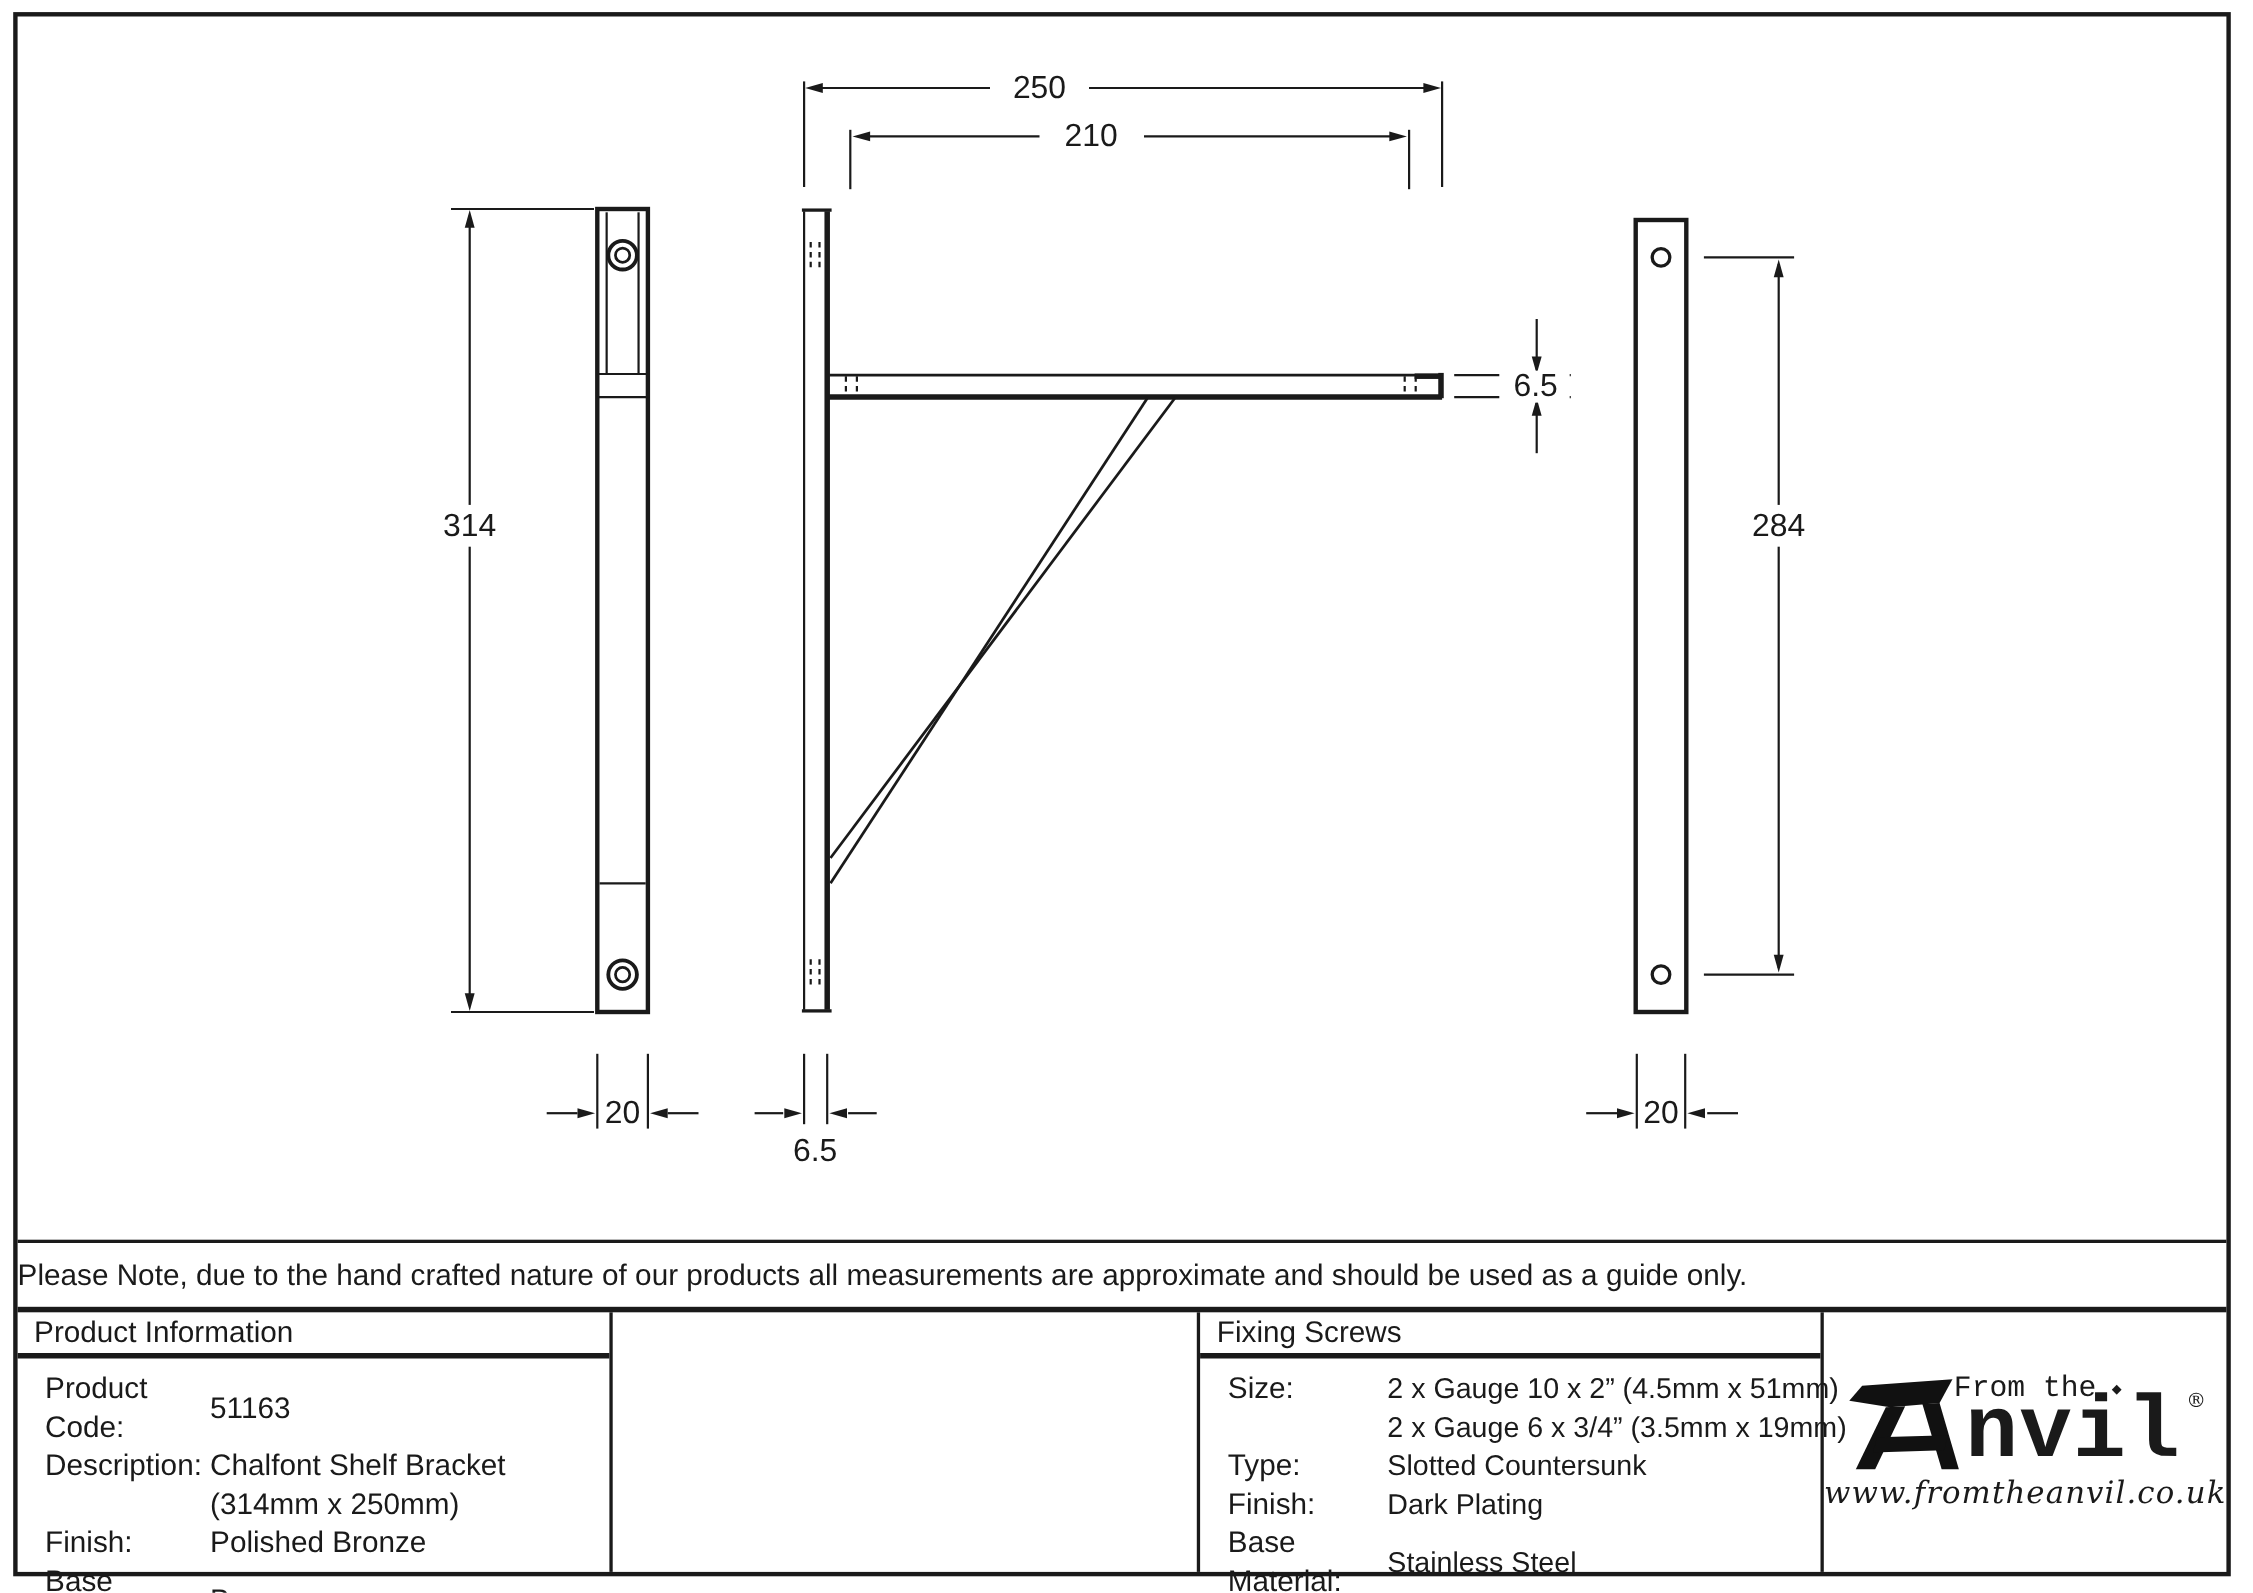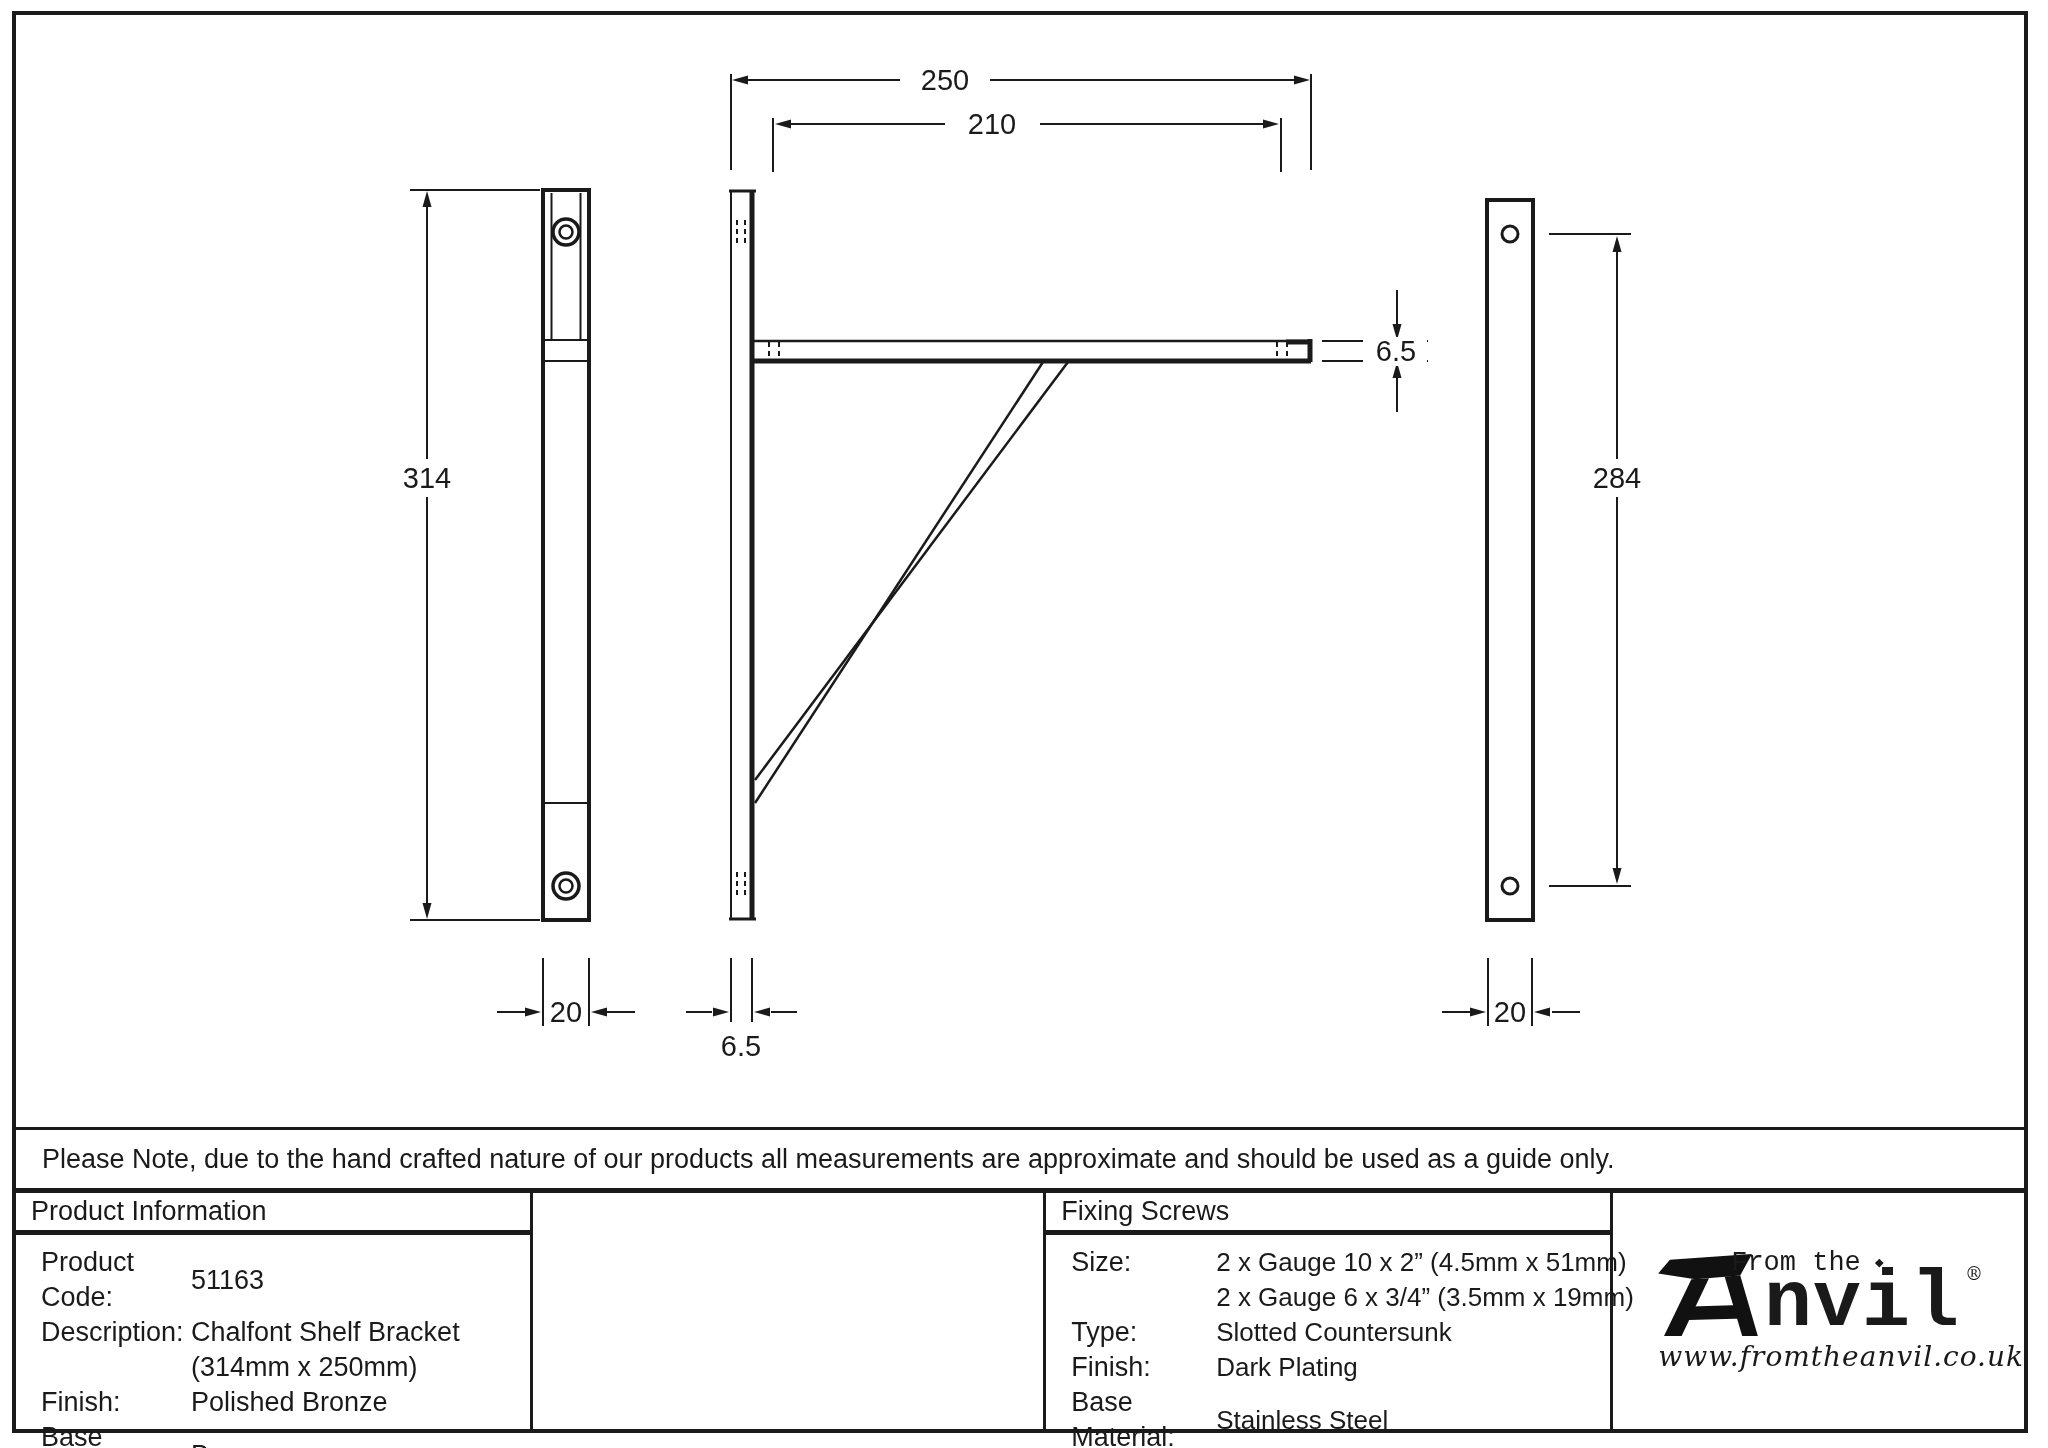--- a/index.html
+++ b/index.html
@@ -19,21 +19,21 @@
     text-anchor:middle;dominant-baseline:central;
   }
   .drawing .mask{fill:#ffffff;stroke:none;}
   .frame{
     position:absolute;left:12px;top:11px;width:2016px;height:1422px;
     border:4px solid #1a1a1a;box-sizing:border-box;
   }
   .note-row{
     position:absolute;left:0;right:0;top:1112px;height:61px;
     border-top:3px solid #1a1a1a;
-    display:flex;align-items:center;padding-left:26px;box-sizing:border-box;
+    display:flex;align-items:center;box-sizing:border-box;
     font-size:27px;
   }
   .bottom-table{
     position:absolute;left:0;right:0;top:1173px;bottom:0;
     border-top:5px solid #1a1a1a;
     display:flex;box-sizing:border-box;
   }
   .col{box-sizing:border-box;}
   .col + .col{border-left:3px solid #1a1a1a;}
   .col-product{width:576px;}
@@ -60,21 +60,21 @@
   }
   .logo-reg{font-family:"DejaVu Serif",serif;font-size:18px;margin:0 0 52px 5px;}
   .logo-from{
     position:absolute;top:-2px;left:118px;
     font-family:Liberation Mono, monospace;font-size:27px;
     display:flex;align-items:center;gap:14px;white-space:nowrap;
   }
   .logo-diamond{font-size:15px;}
   .logo-web{
     font-family:"DejaVu Serif",serif;font-style:italic;font-size:28px;
-    margin-top:4px;letter-spacing:1px;white-space:nowrap;padding-left:45px;
+    margin-top:4px;letter-spacing:1px;white-space:nowrap;
   }
 </style>
 </head>
 <body>
 
 <svg class="drawing" width="2048" height="1448" viewBox="0 0 2048 1448">
 
   <g>
     <rect class="part" x="543" y="190" width="46" height="730" stroke-width="4"></rect>
     <line x1="551.5" y1="193" x2="551.5" y2="340" stroke-width="2"></line>

